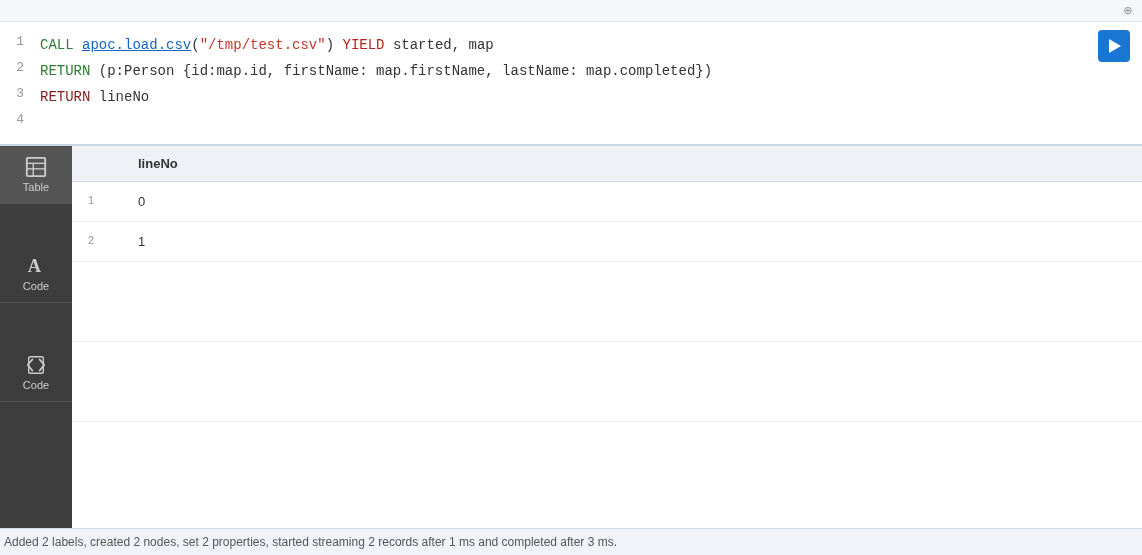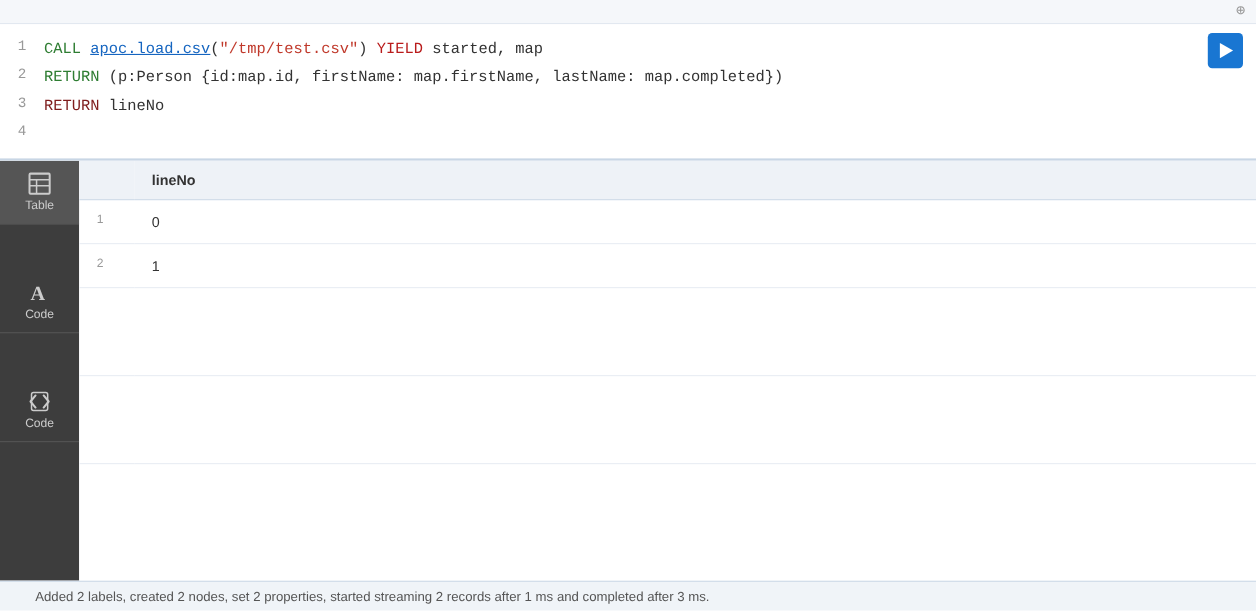--- a/index.html
+++ b/index.html
@@ -192,21 +192,21 @@
     
     .empty-row {
       height: 80px;
       border-bottom: 1px solid #e8edf3;
     }
 
     
     .status-bar {
       background: #f0f4f8;
       border-top: 1px solid #d0dce8;
-      padding: 6px 32px;
+      padding: 6px 4px;
       font-family: Arial, sans-serif;
       font-size: 12px;
       color: #555;
       flex-shrink: 0;
     }
 
     .pin-icon {
       color: #999;
       font-size: 14px;
       cursor: pointer;

